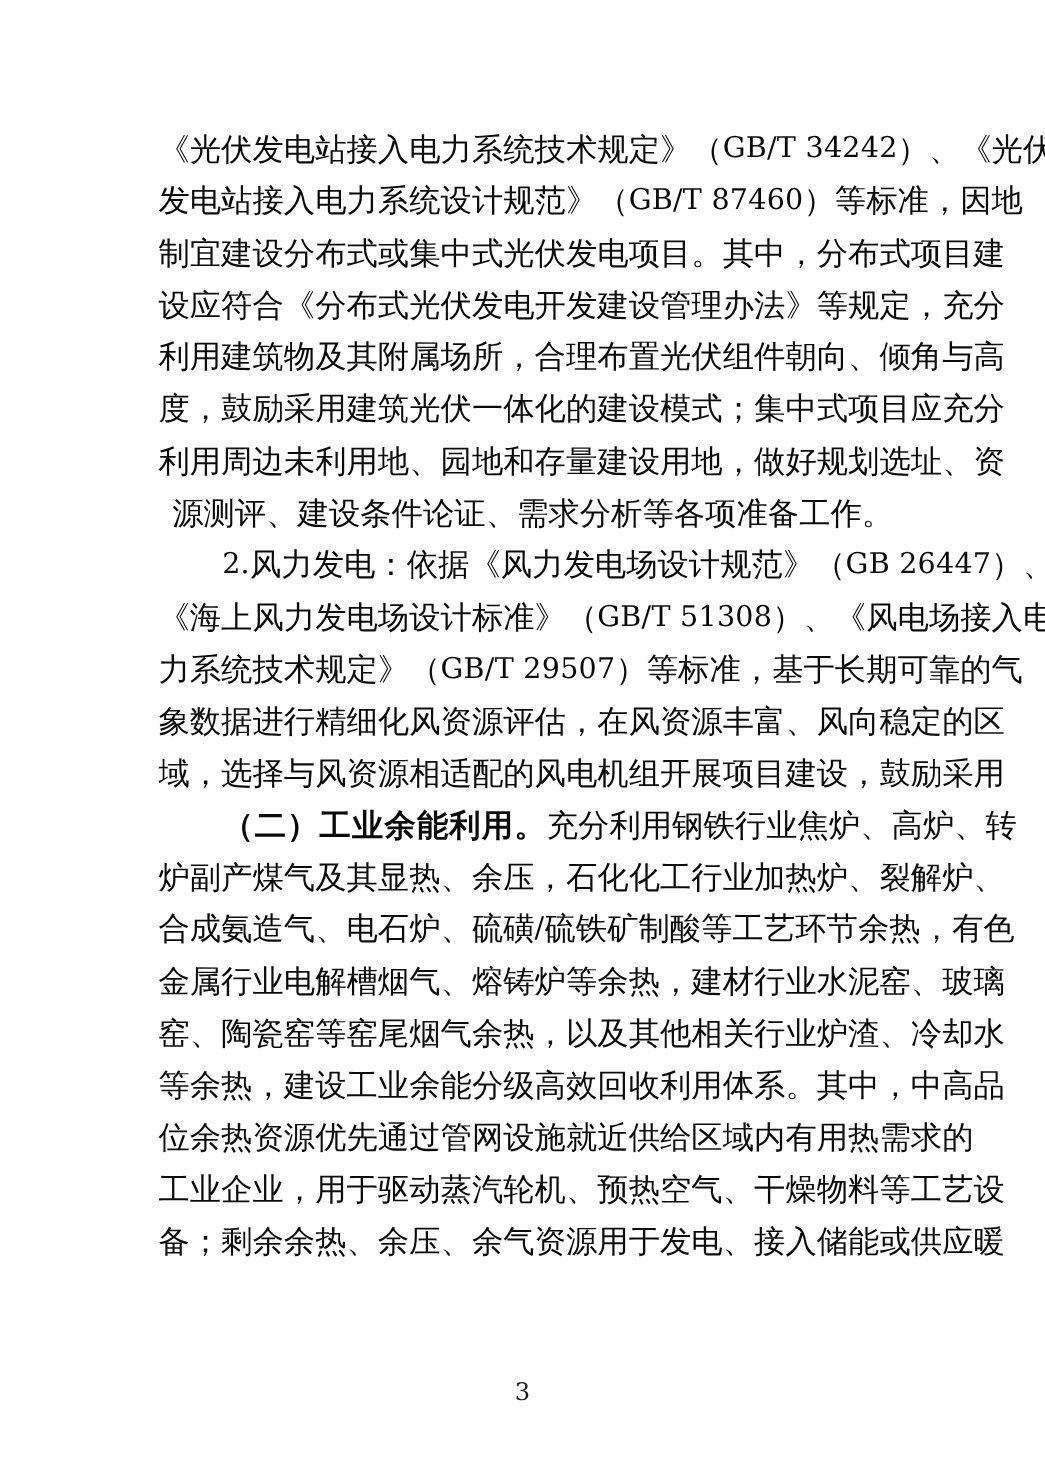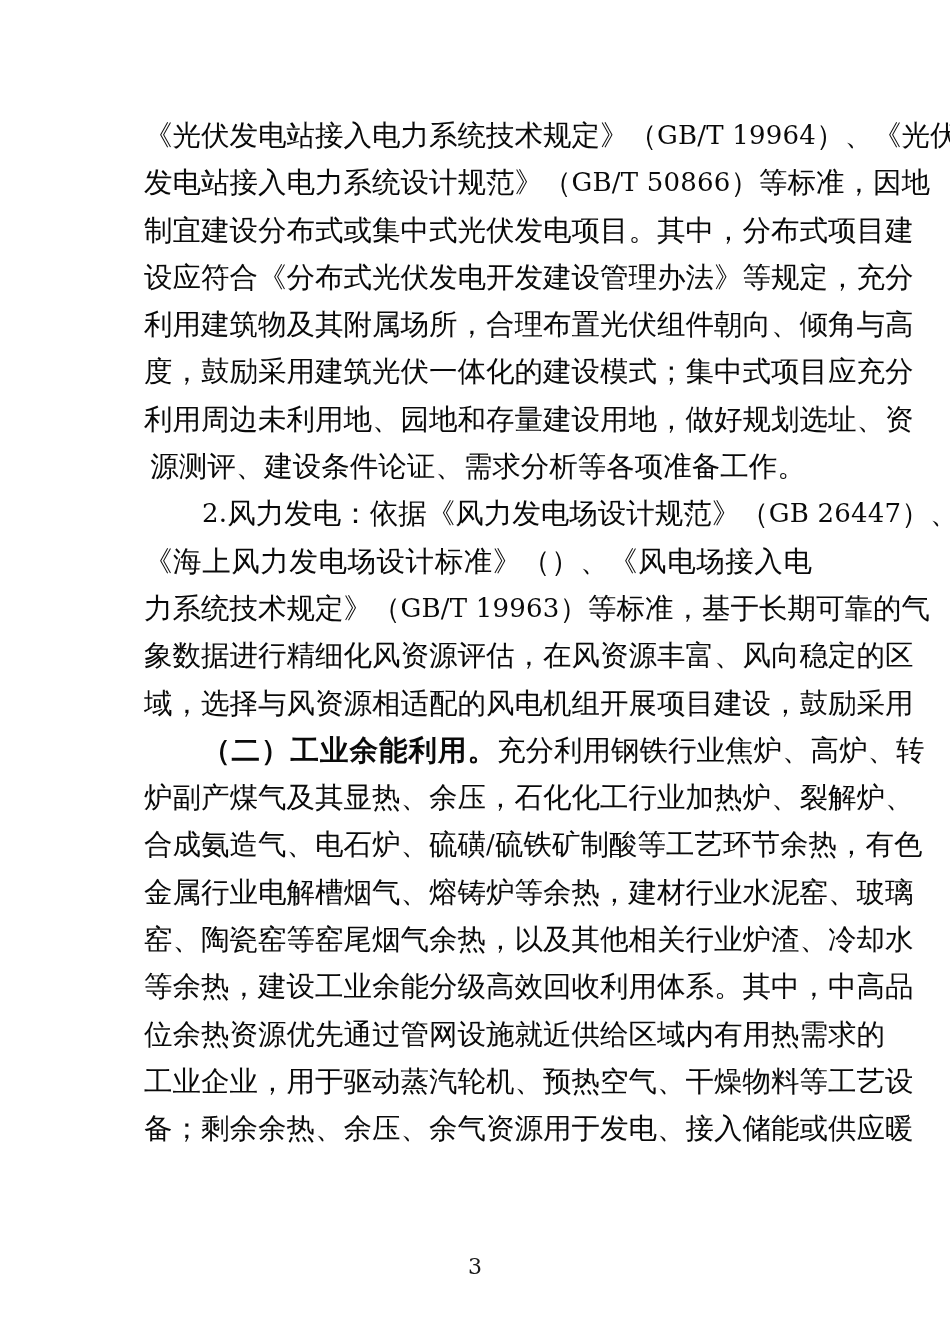--- a/index.html
+++ b/index.html
@@ -49,21 +49,21 @@
     display: flex;
     justify-content: space-between;
   }
   .doc-line.justify > span.ch {
     display: inline-block;
   }
 
   
   .doc-line.flush {
     display: block;
-    text-align: center;
+    text-align: right;
   }
 
   
   .doc-line.indent {
     padding-left: 58px;
   }
 
   .bold-run {
     font-weight: bold;
     font-family: "DejaVu Sans", "Liberation Sans", sans-serif;
@@ -106,21 +106,21 @@
         <span class="ch">电</span>
         <span class="ch">力</span>
         <span class="ch">系</span>
         <span class="ch">统</span>
         <span class="ch">技</span>
         <span class="ch">术</span>
         <span class="ch">规</span>
         <span class="ch">定</span>
         <span class="ch">》</span>
         <span class="ch">（</span>
-        <span class="ch latin">GB/T 19964</span>
+        <span class="ch latin">GB/T 34242</span>
         <span class="ch">）</span>
         <span class="ch">、</span>
         <span class="ch">《</span>
         <span class="ch">光</span>
         <span class="ch">伏</span>
       </div>
       <div class="doc-line justify">
         <span class="ch">发</span>
         <span class="ch">电</span>
         <span class="ch">站</span>
@@ -129,21 +129,21 @@
         <span class="ch">电</span>
         <span class="ch">力</span>
         <span class="ch">系</span>
         <span class="ch">统</span>
         <span class="ch">设</span>
         <span class="ch">计</span>
         <span class="ch">规</span>
         <span class="ch">范</span>
         <span class="ch">》</span>
         <span class="ch">（</span>
-        <span class="ch latin">GB/T 50866</span>
+        <span class="ch latin">GB/T 87460</span>
         <span class="ch">）</span>
         <span class="ch">等</span>
         <span class="ch">标</span>
         <span class="ch">准</span>
         <span class="ch">，</span>
         <span class="ch">因</span>
         <span class="ch">地</span>
       </div>
       <div class="doc-line justify">
         <span class="ch">制</span>
@@ -324,41 +324,42 @@
         <span class="ch">力</span>
         <span class="ch">发</span>
         <span class="ch">电</span>
         <span class="ch">场</span>
         <span class="ch">设</span>
         <span class="ch">计</span>
         <span class="ch">标</span>
         <span class="ch">准</span>
         <span class="ch">》</span>
         <span class="ch">（</span>
+        <span class="ch latin">GB/T 51308</span>
         <span class="ch">）</span>
         <span class="ch">、</span>
         <span class="ch">《</span>
         <span class="ch">风</span>
         <span class="ch">电</span>
         <span class="ch">场</span>
         <span class="ch">接</span>
         <span class="ch">入</span>
         <span class="ch">电</span>
       </div>
       <div class="doc-line justify">
         <span class="ch">力</span>
         <span class="ch">系</span>
         <span class="ch">统</span>
         <span class="ch">技</span>
         <span class="ch">术</span>
         <span class="ch">规</span>
         <span class="ch">定</span>
         <span class="ch">》</span>
         <span class="ch">（</span>
-        <span class="ch latin">GB/T 19963</span>
+        <span class="ch latin">GB/T 29507</span>
         <span class="ch">）</span>
         <span class="ch">等</span>
         <span class="ch">标</span>
         <span class="ch">准</span>
         <span class="ch">，</span>
         <span class="ch">基</span>
         <span class="ch">于</span>
         <span class="ch">长</span>
         <span class="ch">期</span>
         <span class="ch">可</span>

